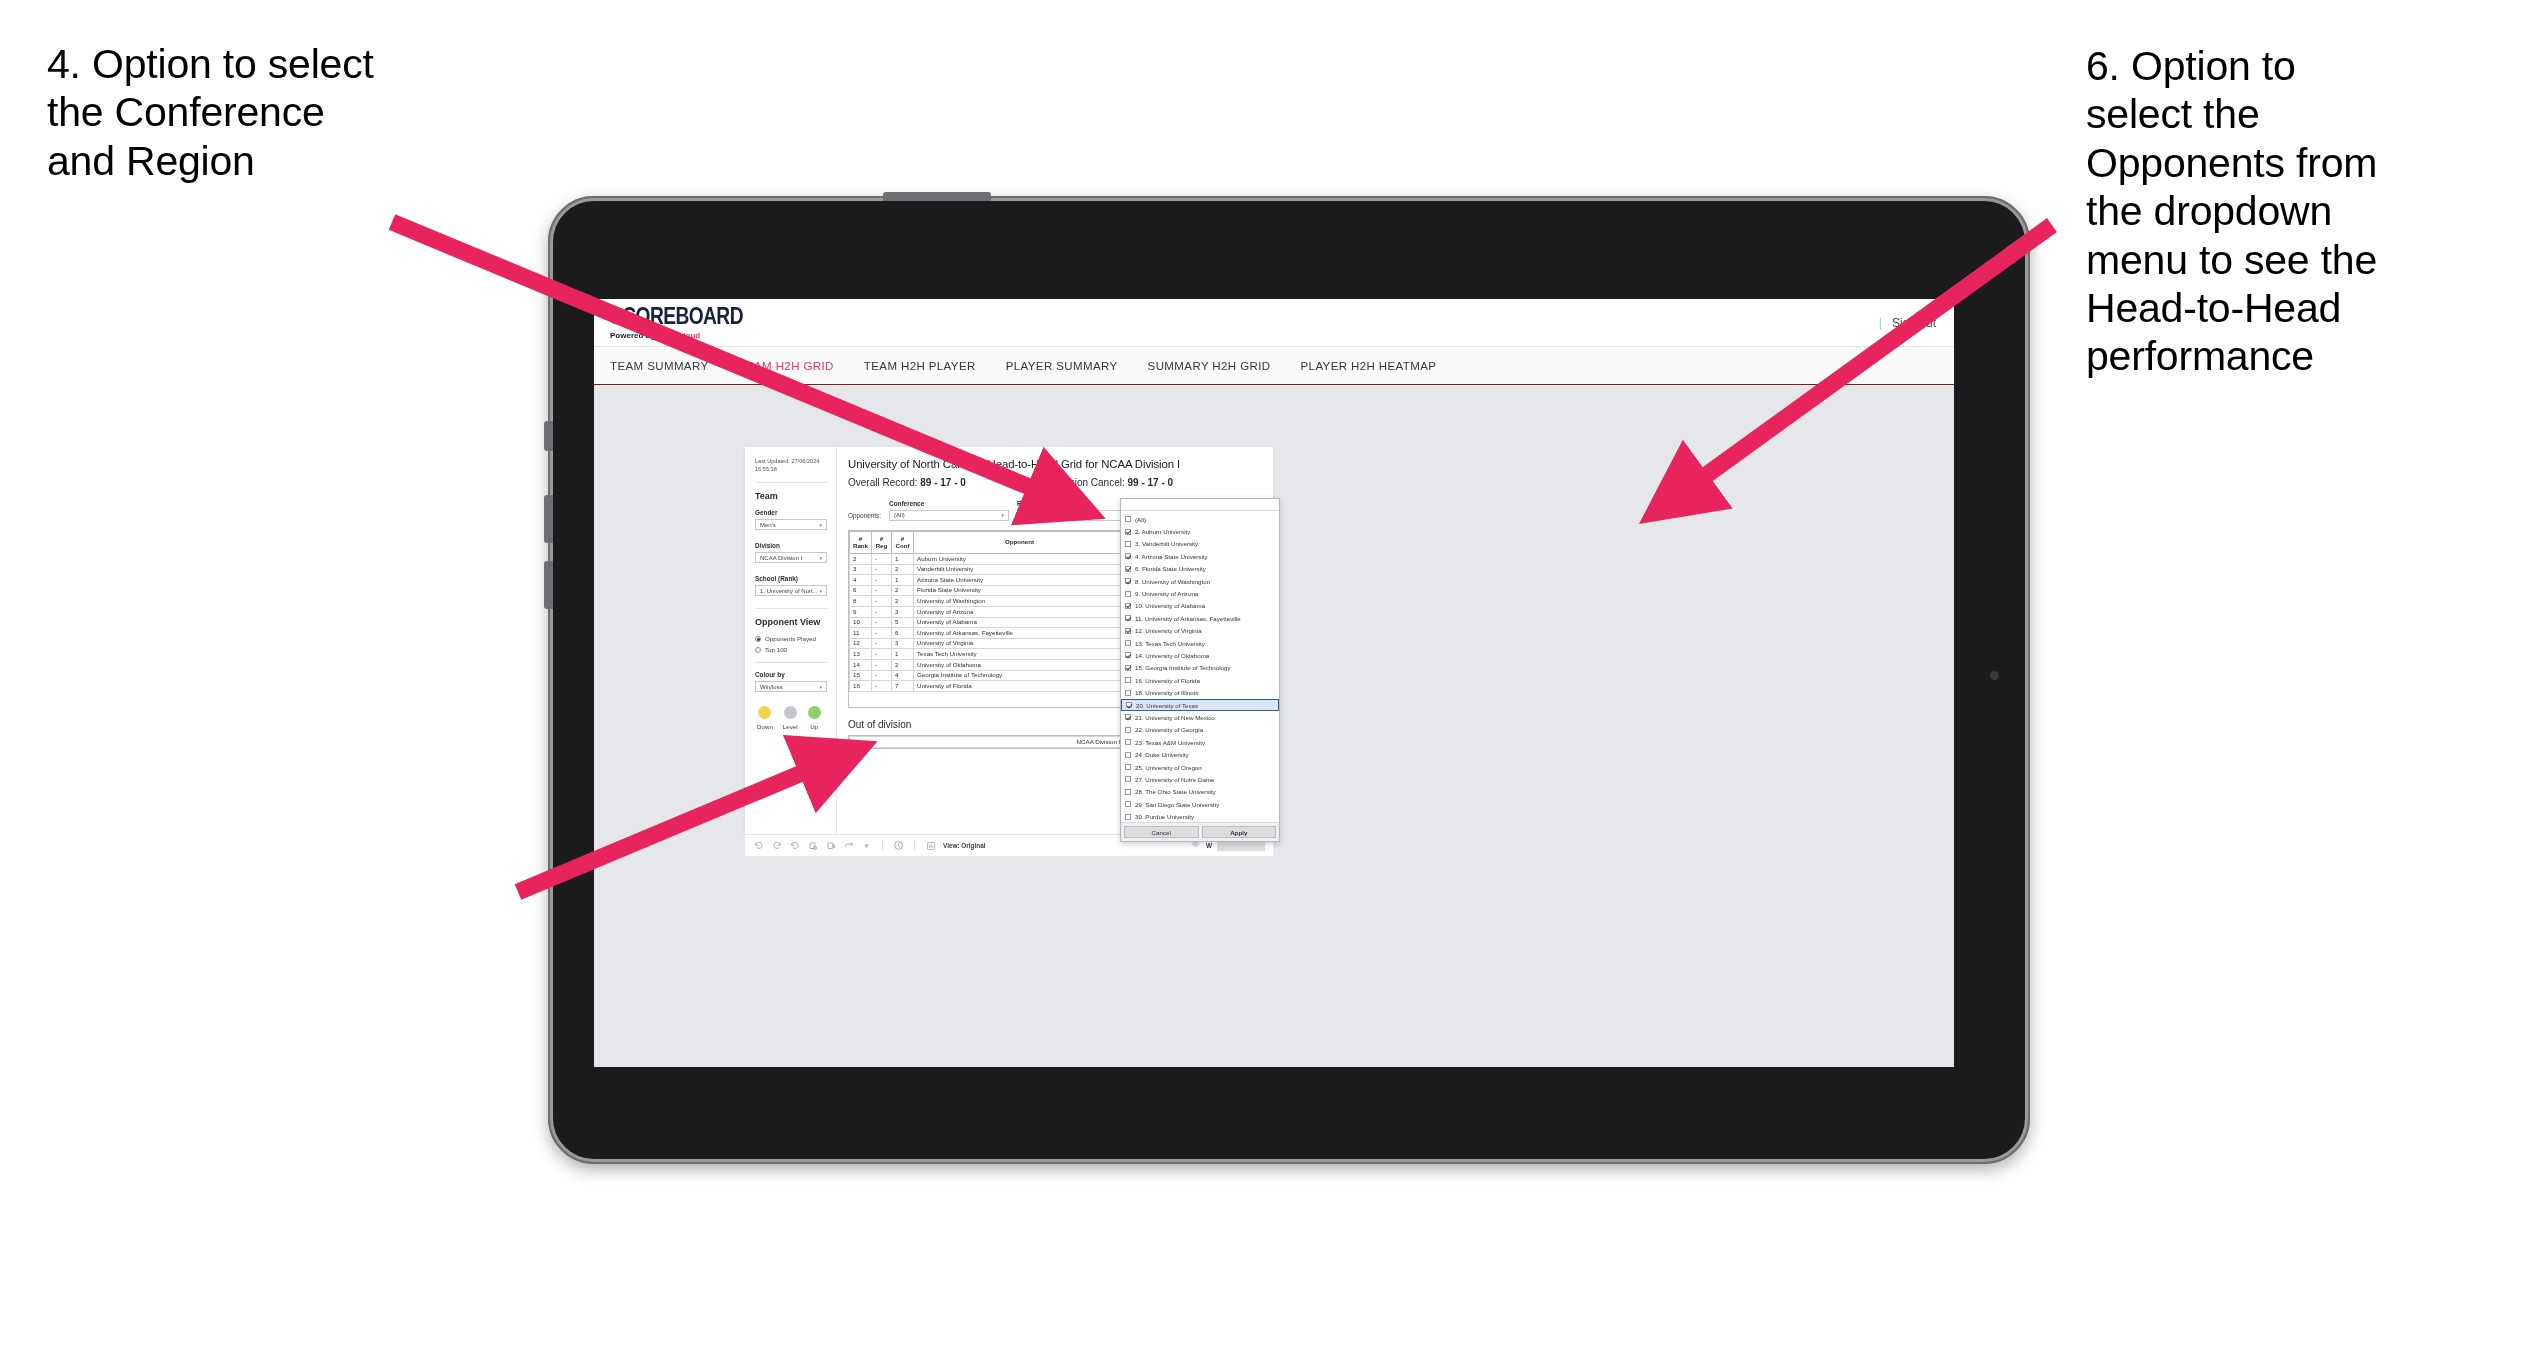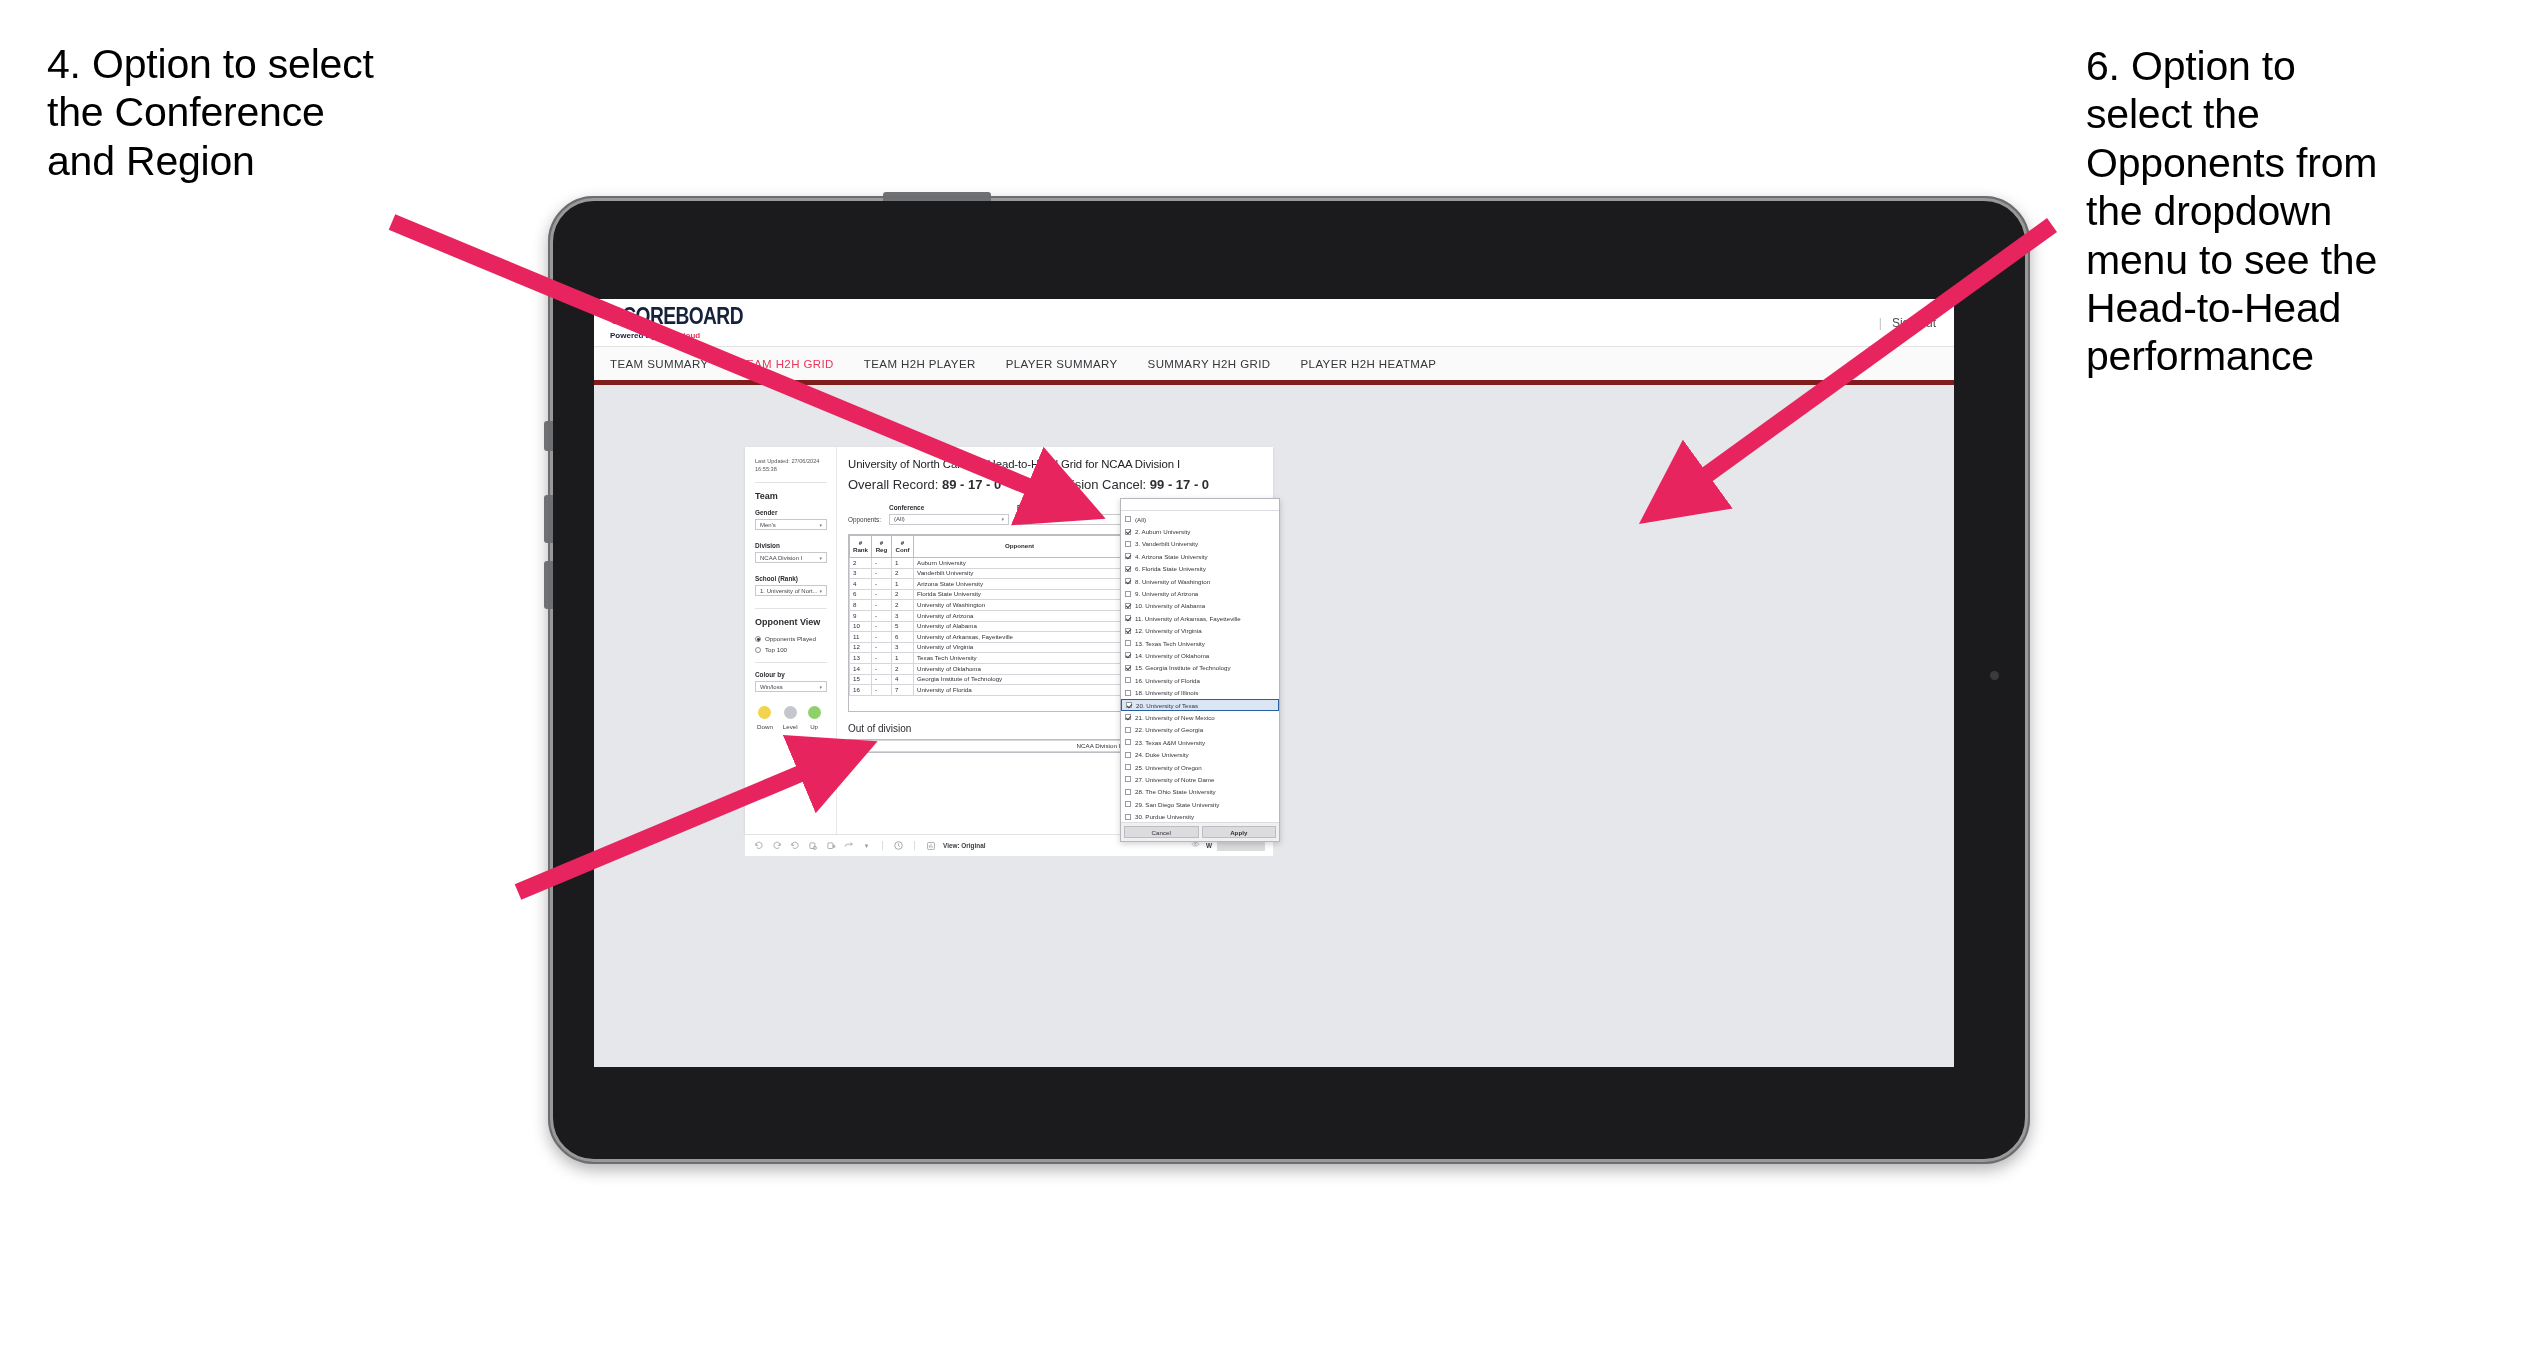--- a/index.html
+++ b/index.html
@@ -80,21 +80,21 @@
   }
   .main-nav .nav-item.active { color:#16213c; }
   .main-nav .nav-item.active::after{
     content:""; position:absolute; left:12px; right:12px; bottom:0; height:3px; background:#c0203f;
   }
   .header-right { margin-left:auto; display:flex; align-items:center; padding-right:18px; gap:10px; font-size:12px; color:#4a4a50;}
   .hr-div { color:#bfbfc4; }
 
   
   .sub-nav {
-    height: 38px; background:#fafafa; border-bottom:5px solid #7f1d1d;
+    height: 38px; background:#fafafa; border-bottom:1px solid #7f1d1d;
     display:flex; align-items:center; padding-left: 16px; gap: 30px;
   }
   .sub-nav .sub-item { font-size: 11.5px; color:#36363b; letter-spacing:.4px; cursor:pointer; }
   .sub-nav .sub-item.active { color:#e7365b; }
 
   
   .viz-area { position:relative; height: 682px; background:#e6e7ea; }
   .viz-card {
     position:absolute; left: 151px; top: 62px;
     width: 528px; height: 387px;
@@ -121,21 +121,21 @@
   .radio.on::after{ content:""; position:absolute; left:1px; top:1px; width:2.8px; height:2.8px; border-radius:50%; background:#3f3f46;}
   .radio-lbl { font-size:6.2px; color:#3c3c42; }
   .legend-row { display:flex; gap:10px; margin-top:14px; padding-left:2px;}
   .legend-item { display:flex; flex-direction:column; align-items:center; gap:4px; }
   .dot { width:13px; height:13px; border-radius:50%; }
   .legend-txt { font-size:6.2px; color:#3c3c42; }
 
   
   .content { flex:1; padding: 11px 10px 0 11px; position:relative; }
   .viz-title { font-size: 11.4px; color:#222228; font-weight:400; letter-spacing:-.1px; }
-  .rec-row { display:flex; margin-top:7px; font-size:13px; color:#2c2c32; }
+  .rec-row { display:flex; margin-top:7px; font-size:10px; color:#2c2c32; }
   .rec-row .r1 { width: 205px; }
   .rec-row b { font-weight:700; }
 
   .filters { display:flex; align-items:flex-end; margin-top: 12px; gap: 8px; }
   .f-prefix { font-size:6.4px; color:#3c3c42; padding-bottom:2px; }
   .f-group { display:flex; flex-direction:column; }
   .f-label { font-size:6.4px; font-weight:700; color:#2b2b31; margin-bottom:2.5px; }
   .f-select {
     height: 11px; border:1px solid #c9c9cd; background:#fff;
     display:flex; align-items:center; padding:0 4px; font-size:6px; color:#45454b;

